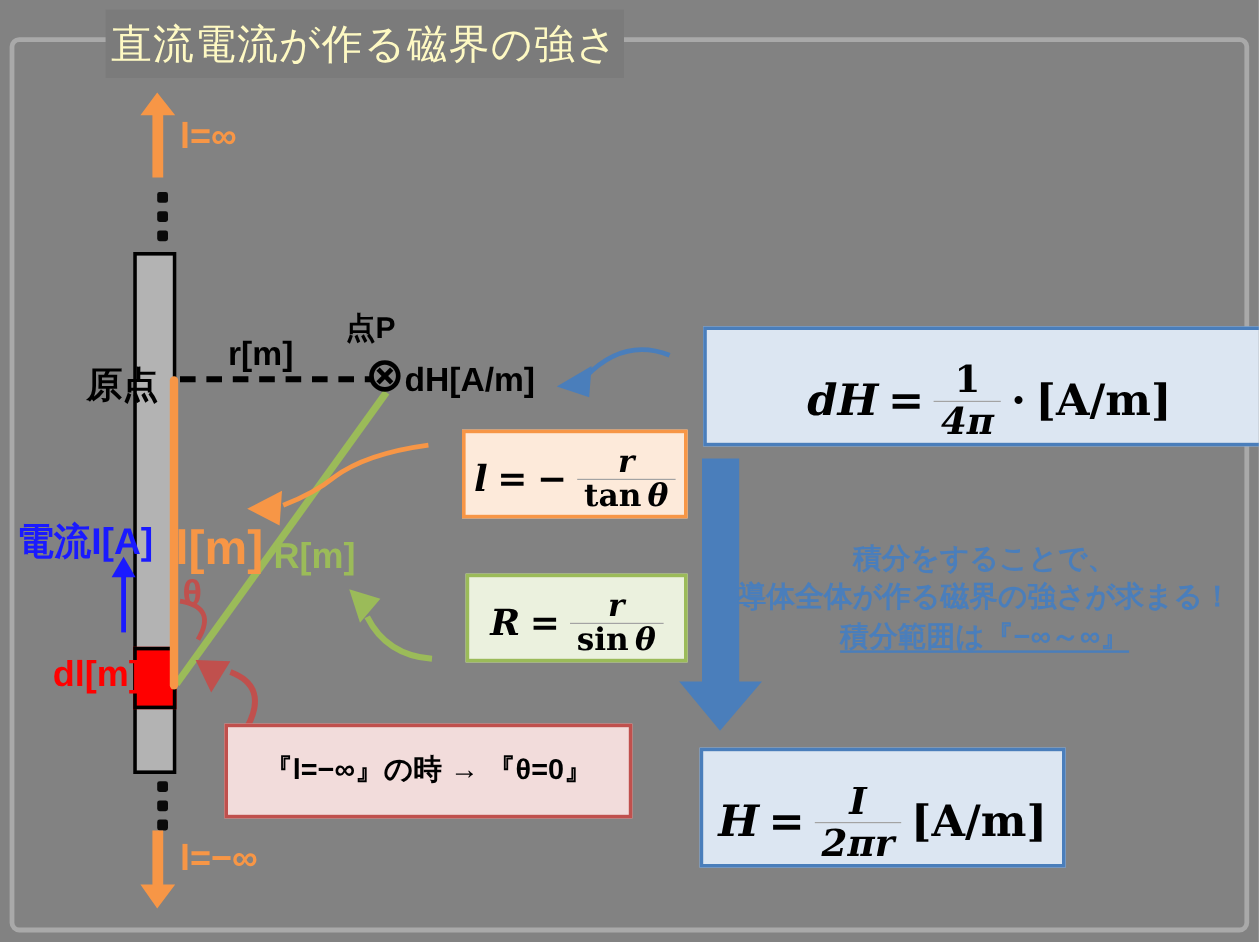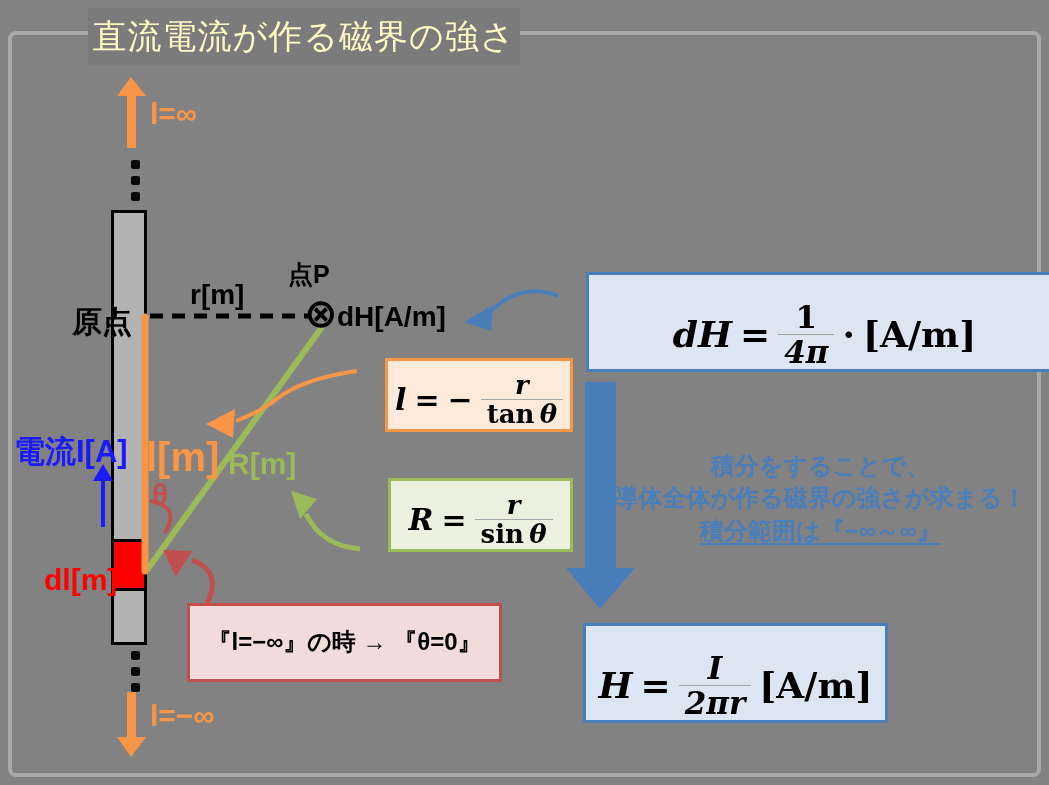--- a/index.html
+++ b/index.html
@@ -26,21 +26,21 @@
     background:#ff0000; border:3px solid #000; box-sizing:border-box;
   }
   .dots { position:absolute; left:131px; display:flex; flex-direction:column; gap:7px; }
   .dot { width:9px; height:9px; background:#0a0a0a; border-radius:2px; }
   .lbl { position:absolute; font-weight:bold; white-space:nowrap; line-height:1.05; }
   .black { color:#000; }
   .orange { color:#f79646; }
   .green { color:#9bbb59; }
   .blue { color:#4a7ebb; }
   .dred { color:#c0504d; }
-  .red { color:#ff0000;margin-top:17px; }
+  .red { color:#ff0000; }
   .cblue { color:#1a1aff; }
   svg.overlay { position:absolute; left:0; top:0; z-index:2; }
   .lbl, .fbox, .cond { z-index:3; }
   .fbox {
     position:absolute; box-sizing:border-box;
     display:flex; align-items:flex-end; justify-content:center;margin-left:28px;
   }
   .formula {
     font-family:"DejaVu Serif","Liberation Serif",serif;
     font-weight:bold; color:#000;
@@ -50,21 +50,21 @@
   .formula > * { margin:0 4px; }
   .frac { display:inline-flex; flex-direction:column; align-items:center; line-height:1.1; }
   .frac .num { padding:0 6px; }
   .frac .den { border-top:1px solid #a3a3a3; padding:0 6px; }
   .f-big { font-size:36px; }
   .f-big .frac { font-size:31px; }
   .f-small { font-size:30px; }
   .f-small .frac { font-size:26px; }
   .unit { font-style:normal; }
   .cond {
-    position:absolute; left:187px; top:603px; width:315px; height:79px;
+    position:absolute; left:187px; top:603px; width:340px; height:79px;
     background:#f2dcdb; border:3px solid #c0504d; box-sizing:border-box;
     display:flex; flex-direction:column; align-items:center; justify-content:center;
     color:#000; font-weight:bold; font-size:24px; line-height:1.35; white-space:nowrap;
   }
   .note {
     position:absolute; left:568px; top:450px; width:505px; text-align:center;
     color:#4a7ebb; font-weight:bold; font-size:24px; line-height:1.35; z-index:3;
   }
   .note .u { text-decoration:underline; text-underline-offset:4px; }
   .into-page { font-size:40px; line-height:1; }

